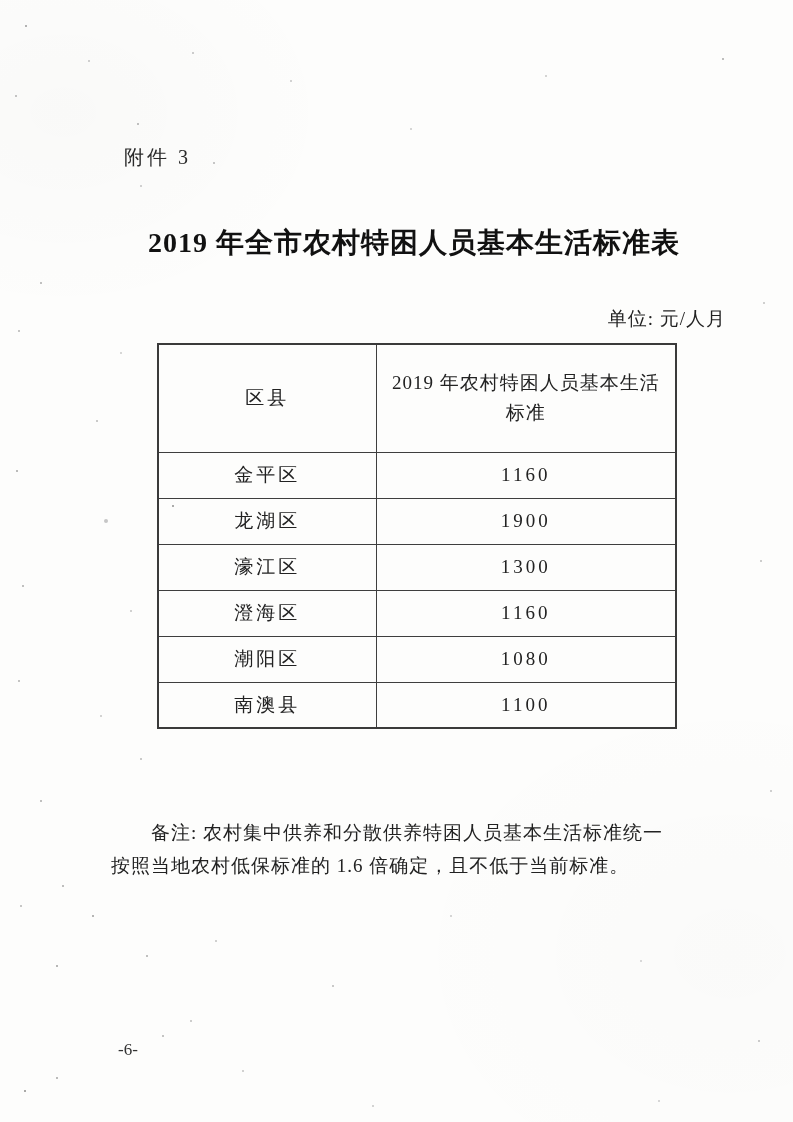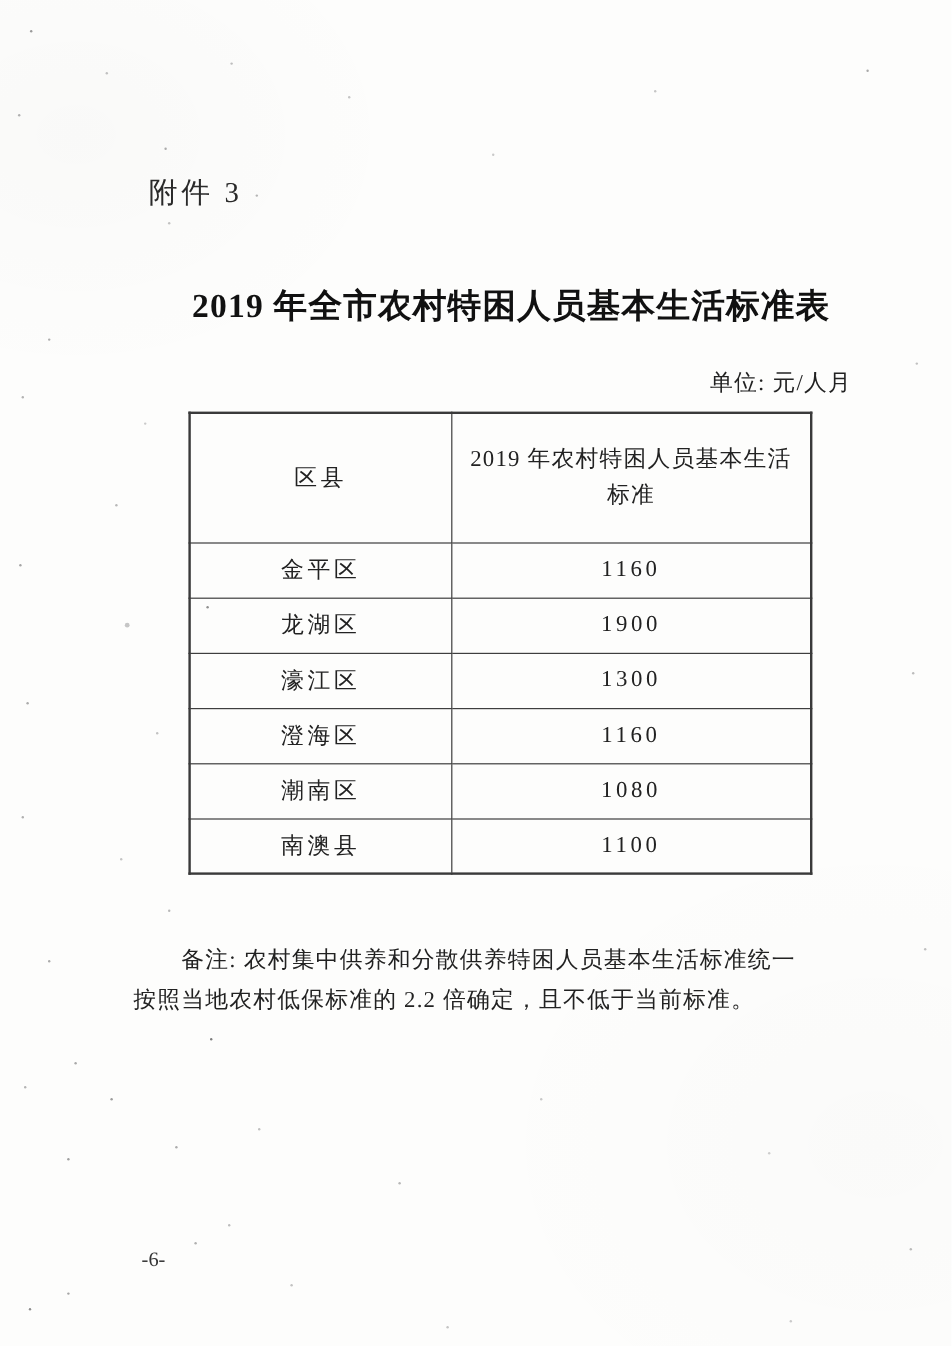--- a/index.html
+++ b/index.html
@@ -42,42 +42,42 @@
       450px 915px 0 0 #c8c8c8, 640px 960px 0 0 #cdcdcd, 190px 1020px 0 0 #bdbdbd,
       162px 1035px 0 0 #b0b0b0, 758px 1040px 0 0 #bababa, 242px 1070px 0 0 #c2c2c2,
       56px 1077px 0 0 #a5a5a5, 24px 1090px 0 0 #8d8d8d, 372px 1105px 0 0 #c4c4c4,
       658px 1100px 0 0 #cacaca, 545px 75px 0 0 #c6c6c6, 410px 128px 0 0 #c9c9c9;
   }
 
   .attachment-label {
     position: absolute;
     left: 124px;
     top: 144px;
-    font-size: 24px;
+    font-size: 20px;
     letter-spacing: 3px;
     color: #2a2a2a;
   }
 
   .doc-title {
     position: absolute;
     left: 100px;
     top: 220px;
     width: 620px;
     text-align: center;
     font-size: 28px;
     font-weight: 700;
     letter-spacing: 1px;
     color: #111;
-    margin: 16px;
+    margin: 4px;
   }
 
   .unit-note {
     position: absolute;
     top: 306px;
-    right: 83px;
+    right: 67px;
     font-size: 19px;
     letter-spacing: 1px;
     color: #222;
   }
 
   table.standards-table {
     position: absolute;
     left: 157px;
     top: 343px;
     width: 518px;
@@ -106,21 +106,21 @@
   .footnote {
     position: absolute;
     left: 111px;
     top: 784px;
     width: 612px;
     font-size: 19px;
     letter-spacing: 1px;
     line-height: 33px;
     color: #222;
   }
-  .footnote .line1 { padding-left: 40px; }
+  .footnote .line1 { padding-left: 40px; margin-top: 32px; }
 
   .page-number {
     position: absolute;
     left: 118px;
     top: 1040px;
     font-size: 17px;
     color: #333;
   }
 </style>
 </head>
@@ -156,30 +156,30 @@
       </tr>
       <tr class="data-row">
         <td class="district-cell">濠江区</td>
         <td class="value-cell">1300</td>
       </tr>
       <tr class="data-row">
         <td class="district-cell">澄海区</td>
         <td class="value-cell">1160</td>
       </tr>
       <tr class="data-row">
-        <td class="district-cell">潮南区</td>
+        <td class="district-cell">潮阳区</td>
         <td class="value-cell">1080</td>
       </tr>
       <tr class="data-row">
         <td class="district-cell">南澳县</td>
         <td class="value-cell">1100</td>
       </tr>
     </tbody>
   </table>
 
   <div class="footnote">
     <div class="line1">备注: 农村集中供养和分散供养特困人员基本生活标准统一</div>
-    <div class="line2">按照当地农村低保标准的 2.2 倍确定，且不低于当前标准。</div>
+    <div class="line2">按照当地农村低保标准的 1.6 倍确定，且不低于当前标准。</div>
   </div>
 
   <div class="page-number">-6-</div>
 
 </div>
 
 </body></html>

